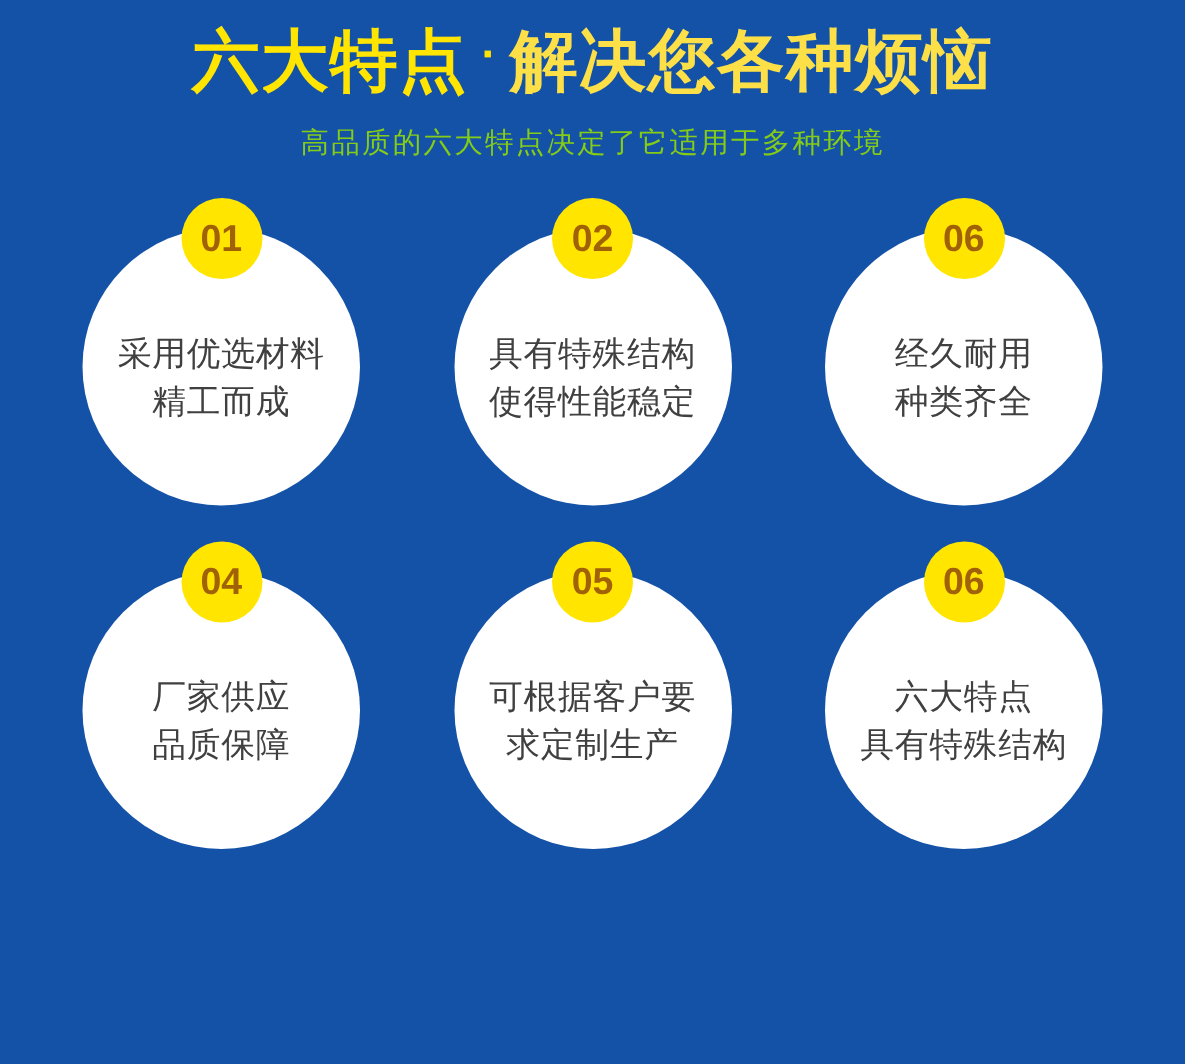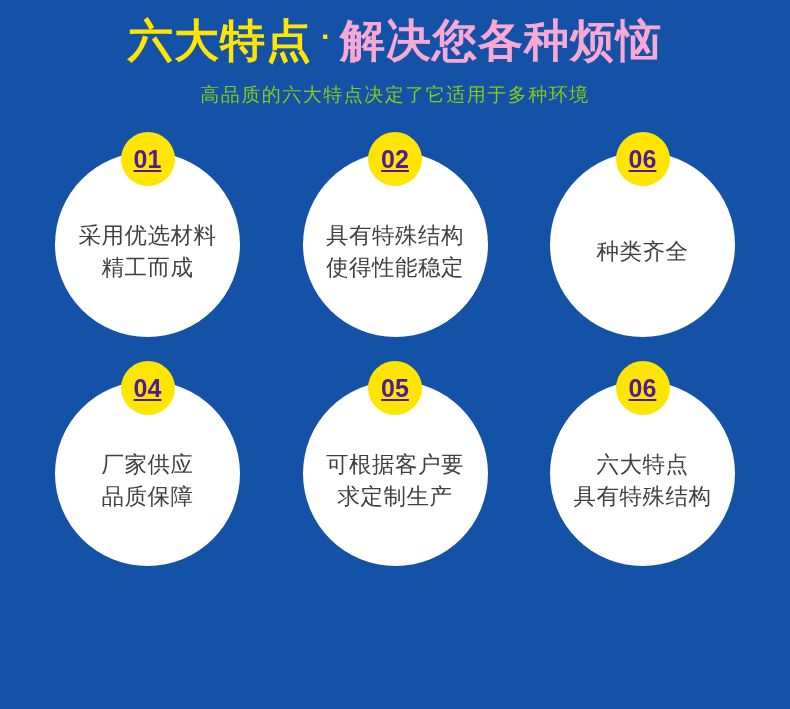--- a/index.html
+++ b/index.html
@@ -39,21 +39,21 @@
   }
   .title-dot {
     color: #FFE500;
     font-size: 30px;
     font-weight: bold;
     padding: 0 9px;
     position: relative;
     top: -4px;
   }
   .title-b {
-    color: #f9a8d4;
+    color: #fde047;
     font-size: 45px;
     font-weight: bold;
     letter-spacing: 1px;
   }
   .subtitle {
     margin-top: 19px;
     color: #84cc16;
     font-size: 19px;
     letter-spacing: 1.5px;
   }
@@ -95,26 +95,25 @@
     width: 54px;
     height: 54px;
     background: #FFE500;
     border-radius: 50%;
     display: flex;
     align-items: center;
     justify-content: center;
     z-index: 3;
   }
   .badge span {
-    color: #4c1d95;
+    color: #a16207;
     font-size: 25px;
     font-weight: bold;
     letter-spacing: 0px;
     line-height: 1;
-    text-decoration: underline;
   }
   .c-text {
     color: #404040;
     font-size: 22.5px;
     line-height: 1.42;
     text-align: center;
     letter-spacing: 0.5px;
     margin-top: 14px;
   }
   .c-text .l2 {
@@ -157,20 +156,21 @@
         </div>
       </div>
       <div class="badge">
         <span>02</span>
       </div>
     </div>
 
     <div class="cell">
       <div class="circle">
         <div class="c-text">
+          <span class="l1">经久耐用</span>
           <span class="l2">种类齐全</span>
         </div>
       </div>
       <div class="badge">
         <span>06</span>
       </div>
     </div>
 
     <div class="cell">
       <div class="circle">

